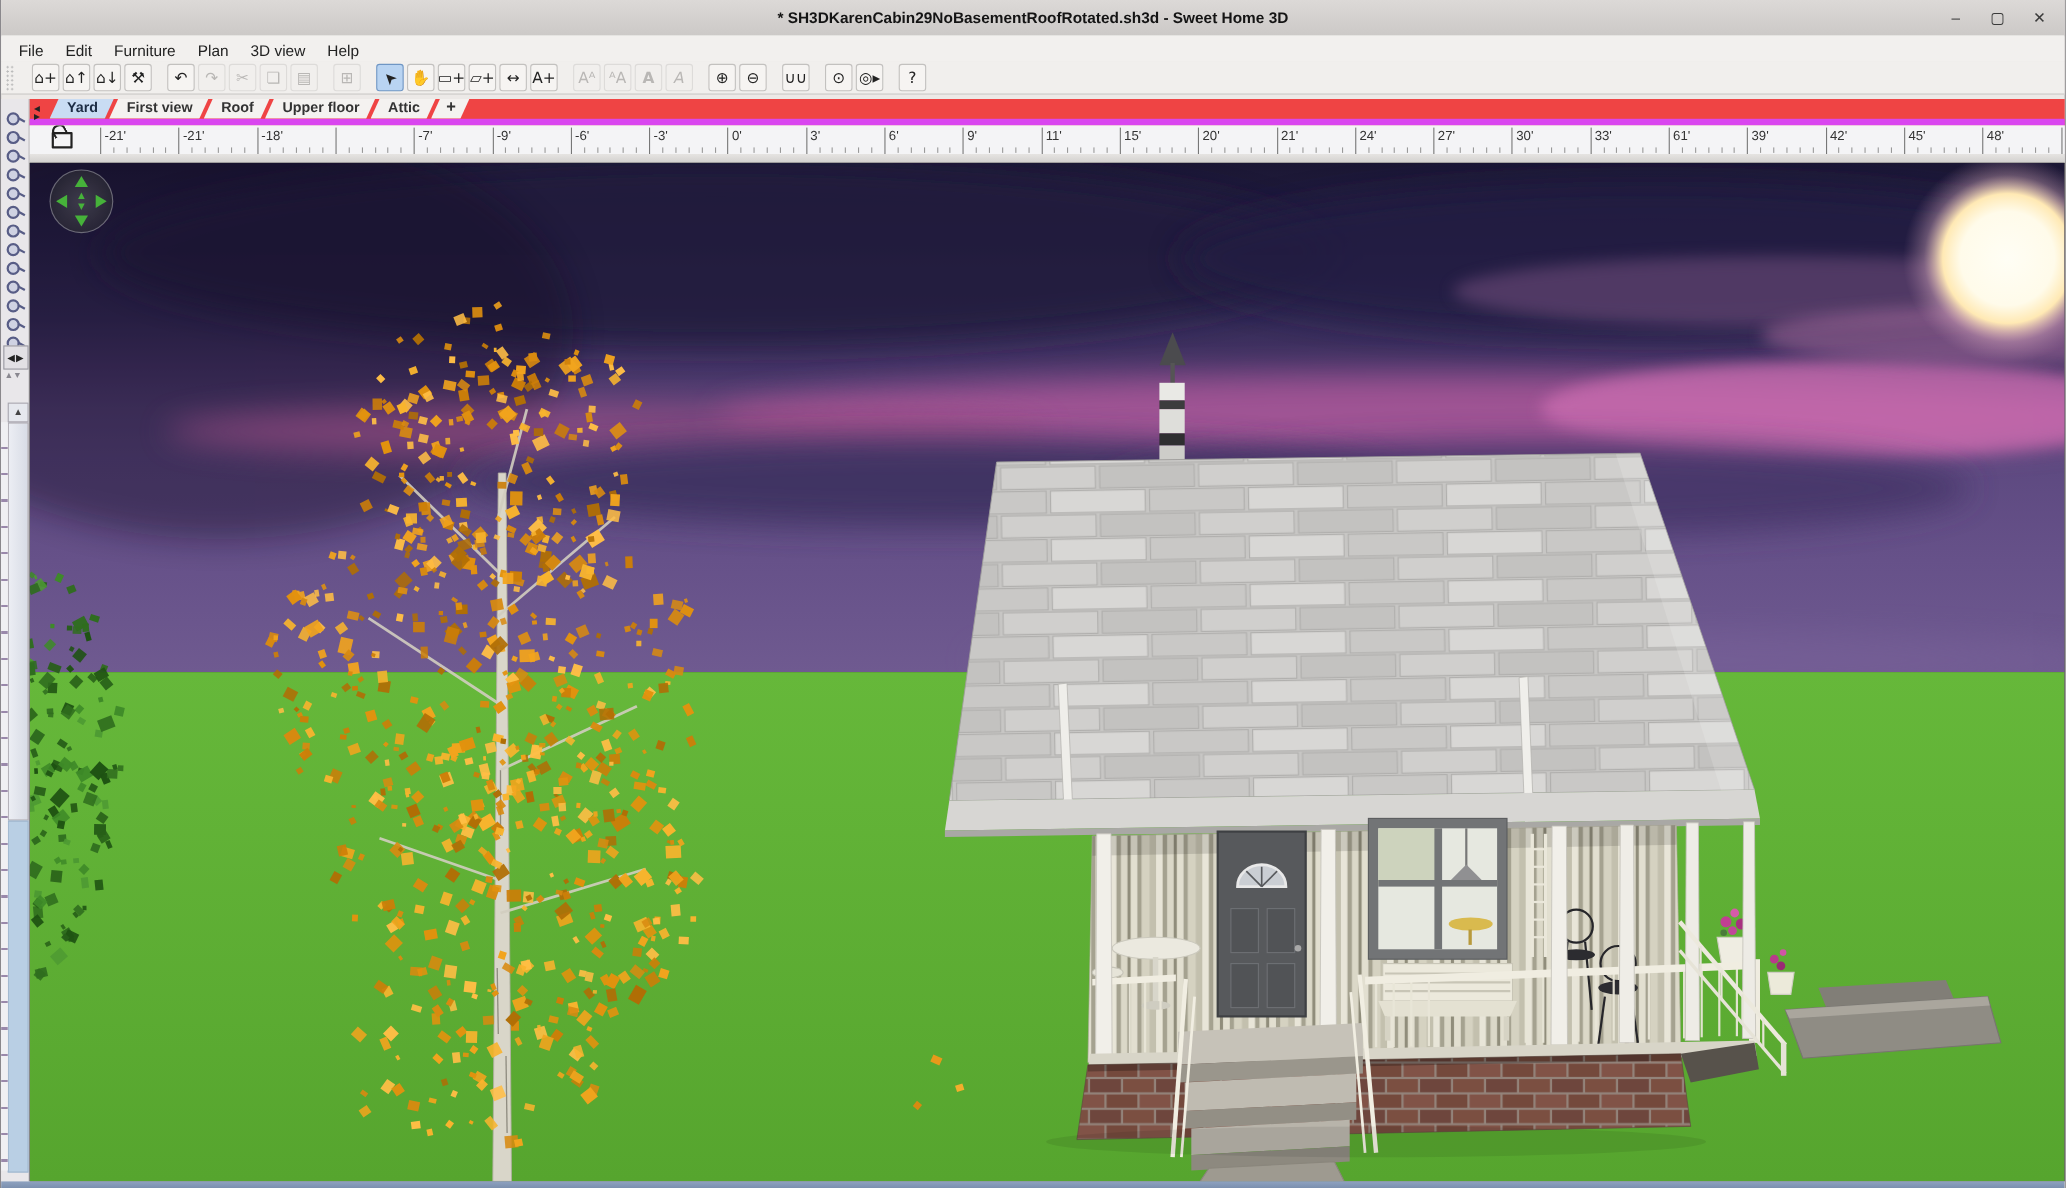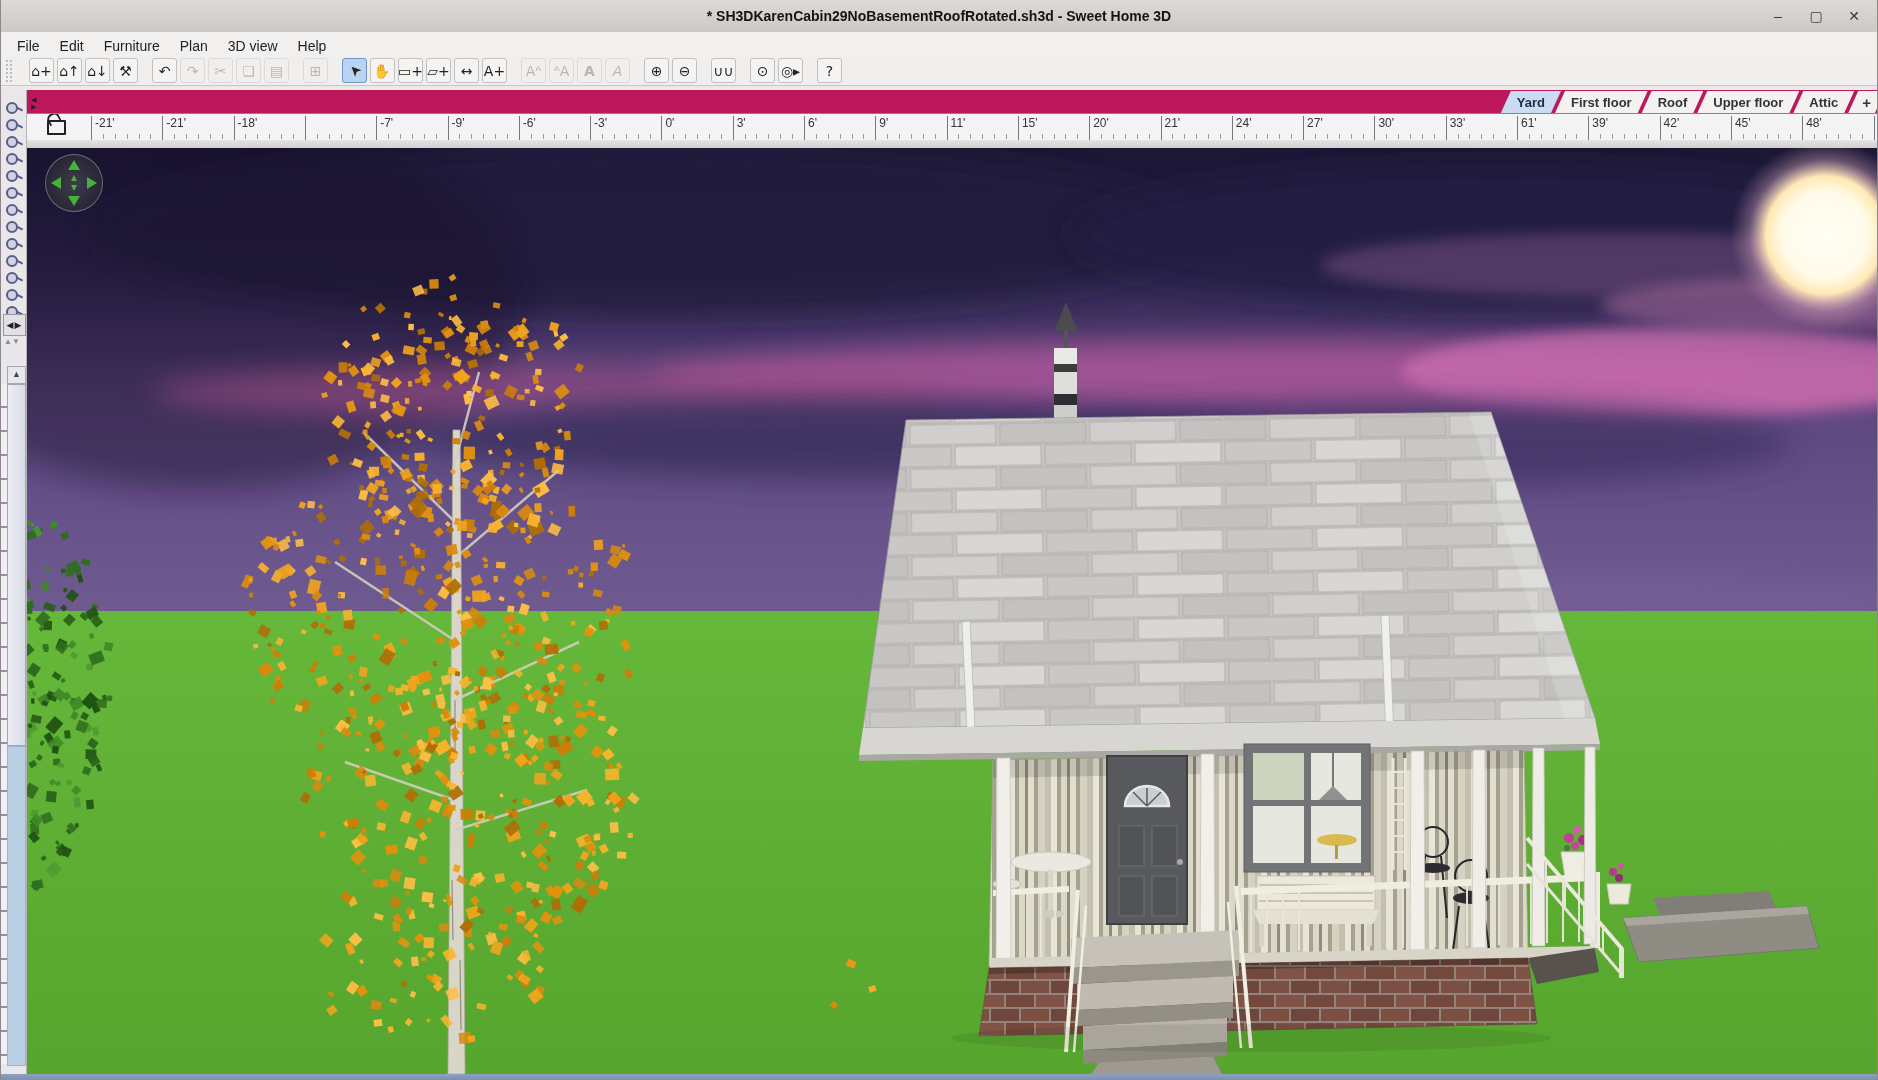--- a/index.html
+++ b/index.html
@@ -23,22 +23,22 @@
   #tb-grip{width:8px;height:24px;background-image:radial-gradient(#bbb 1px,transparent 1px);
     background-size:4px 4px;margin-right:2px;}
   .tb-group{display:flex;gap:3px;}
   .tb-btn{width:25px;height:25px;border:1px solid #c3c1bf;background:#f6f4f2;border-radius:3px;
     display:flex;align-items:center;justify-content:center;padding:0;font-family:"DejaVu Sans",sans-serif;}
   .tb-btn .glyph{font-size:14px;color:#222;line-height:1;display:inline-block;}
   .tb-btn.disabled{border-color:#dddbd9;background:#f1efed;}
   .tb-btn.disabled .glyph{color:#b9b7b5;}
   .tb-btn.active{background:#b9d4f2;border-color:#6f96c4;}
   
-  #tabrow{position:absolute;left:26px;top:90px;width:1852px;height:24px;background:#be185d;
-    border-bottom:1px solid #d946ef;display:flex;align-items:flex-end;padding-left:18px;box-sizing:border-box;overflow:hidden;justify-content:flex-end;}
+  #tabrow{position:absolute;left:26px;top:90px;width:1852px;height:24px;background:#ef4444;
+    border-bottom:6px solid #d946ef;display:flex;align-items:flex-end;padding-left:18px;box-sizing:border-box;overflow:hidden;}
   .tab{height:22px;display:flex;align-items:center;padding:0 16px;margin-right:-6px;
     background:#f4f2f0;clip-path:polygon(10px 0,100% 0,calc(100% - 10px) 100%,0 100%);
     font-size:13px;font-weight:700;color:#333;position:relative;}
   .tab.selected{background:#c9dcf3;color:#1c2c44;}
   .tab.add{font-size:15px;padding:0 14px;}
   #tab-corner{position:absolute;left:30px;top:96px;width:12px;height:16px;font-size:7px;color:#222;line-height:7px;}
   #ruler{position:absolute;left:26px;top:114px;width:1852px;height:26px;background:#f4f4f6;
     border-bottom:1px solid #bab8b6;overflow:hidden;}
   .r-label{position:absolute;top:2px;font-size:12px;color:#333;}
   .r-major{position:absolute;top:2px;width:1px;height:24px;background:#777;}
@@ -224,21 +224,21 @@
     <div id="vsplit">◀▶</div>
     <div id="vsplit-arrows">▲▼</div>
     <div id="scrollup">▲</div>
     <div id="scrollthumb"></div>
     <div id="scrolltrack"></div>
     <div id="vruler"></div>
   </div>
 
   <div id="tabrow">
       <div class="tab selected">Yard</div>
-      <div class="tab">First floor</div>
+      <div class="tab">First view</div>
       <div class="tab">Roof</div>
       <div class="tab">Upper floor</div>
       <div class="tab">Attic</div>
       <div class="tab add">+</div>
     </div>
   <div id="tab-corner">◀<br>▶</div>
 
   <div id="ruler">
     <div id="lock"></div>
   <div class="r-major" style="left: 64px;"></div>

